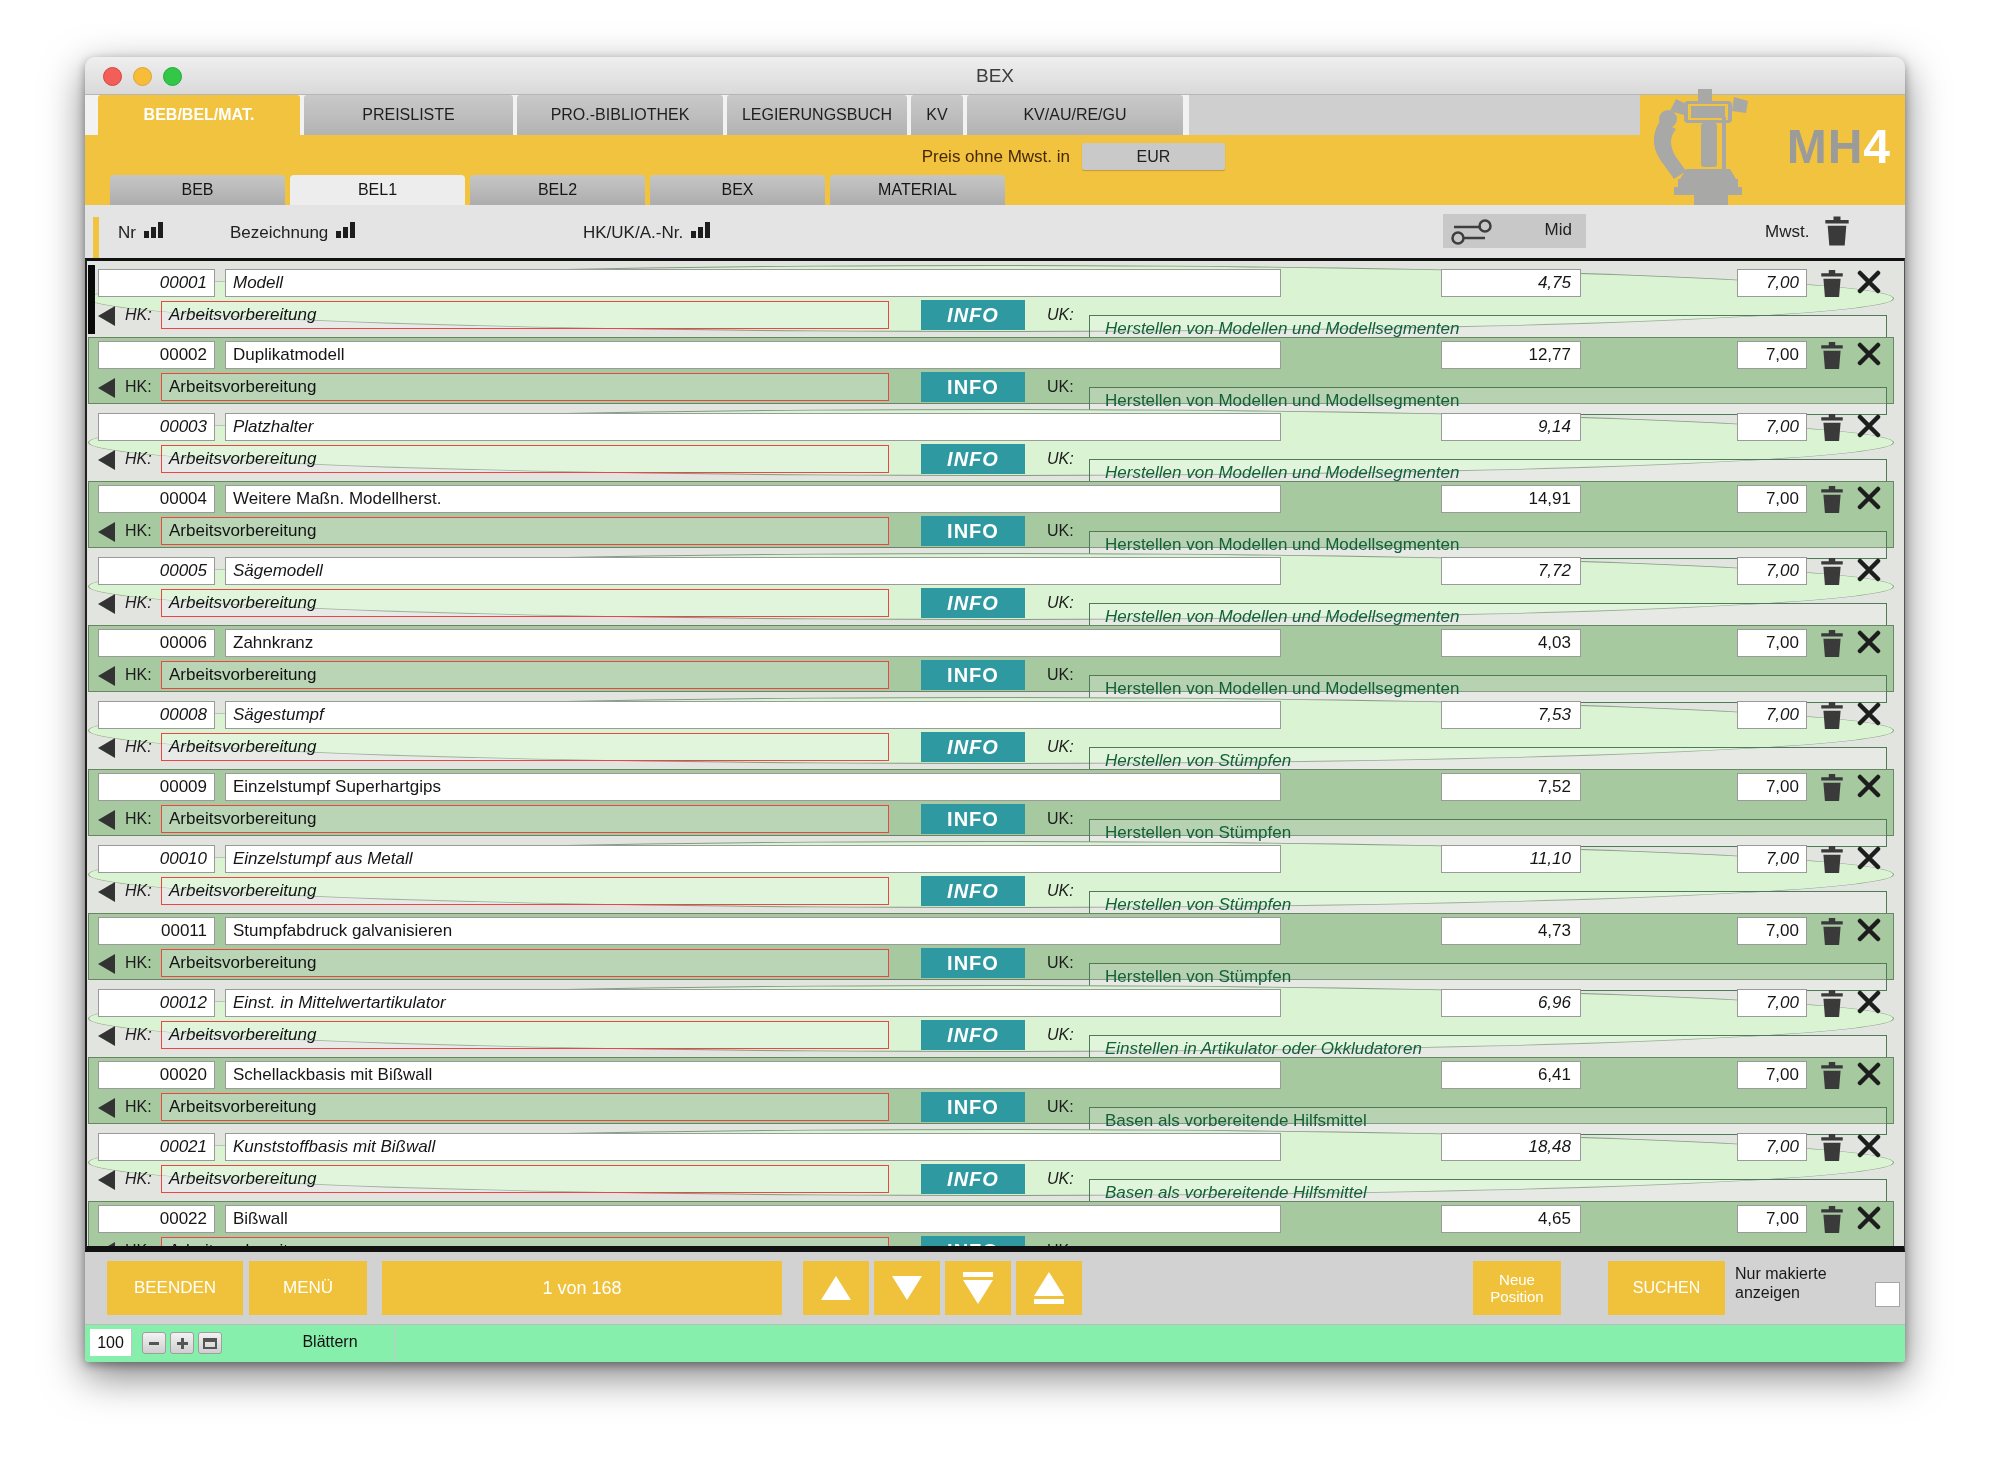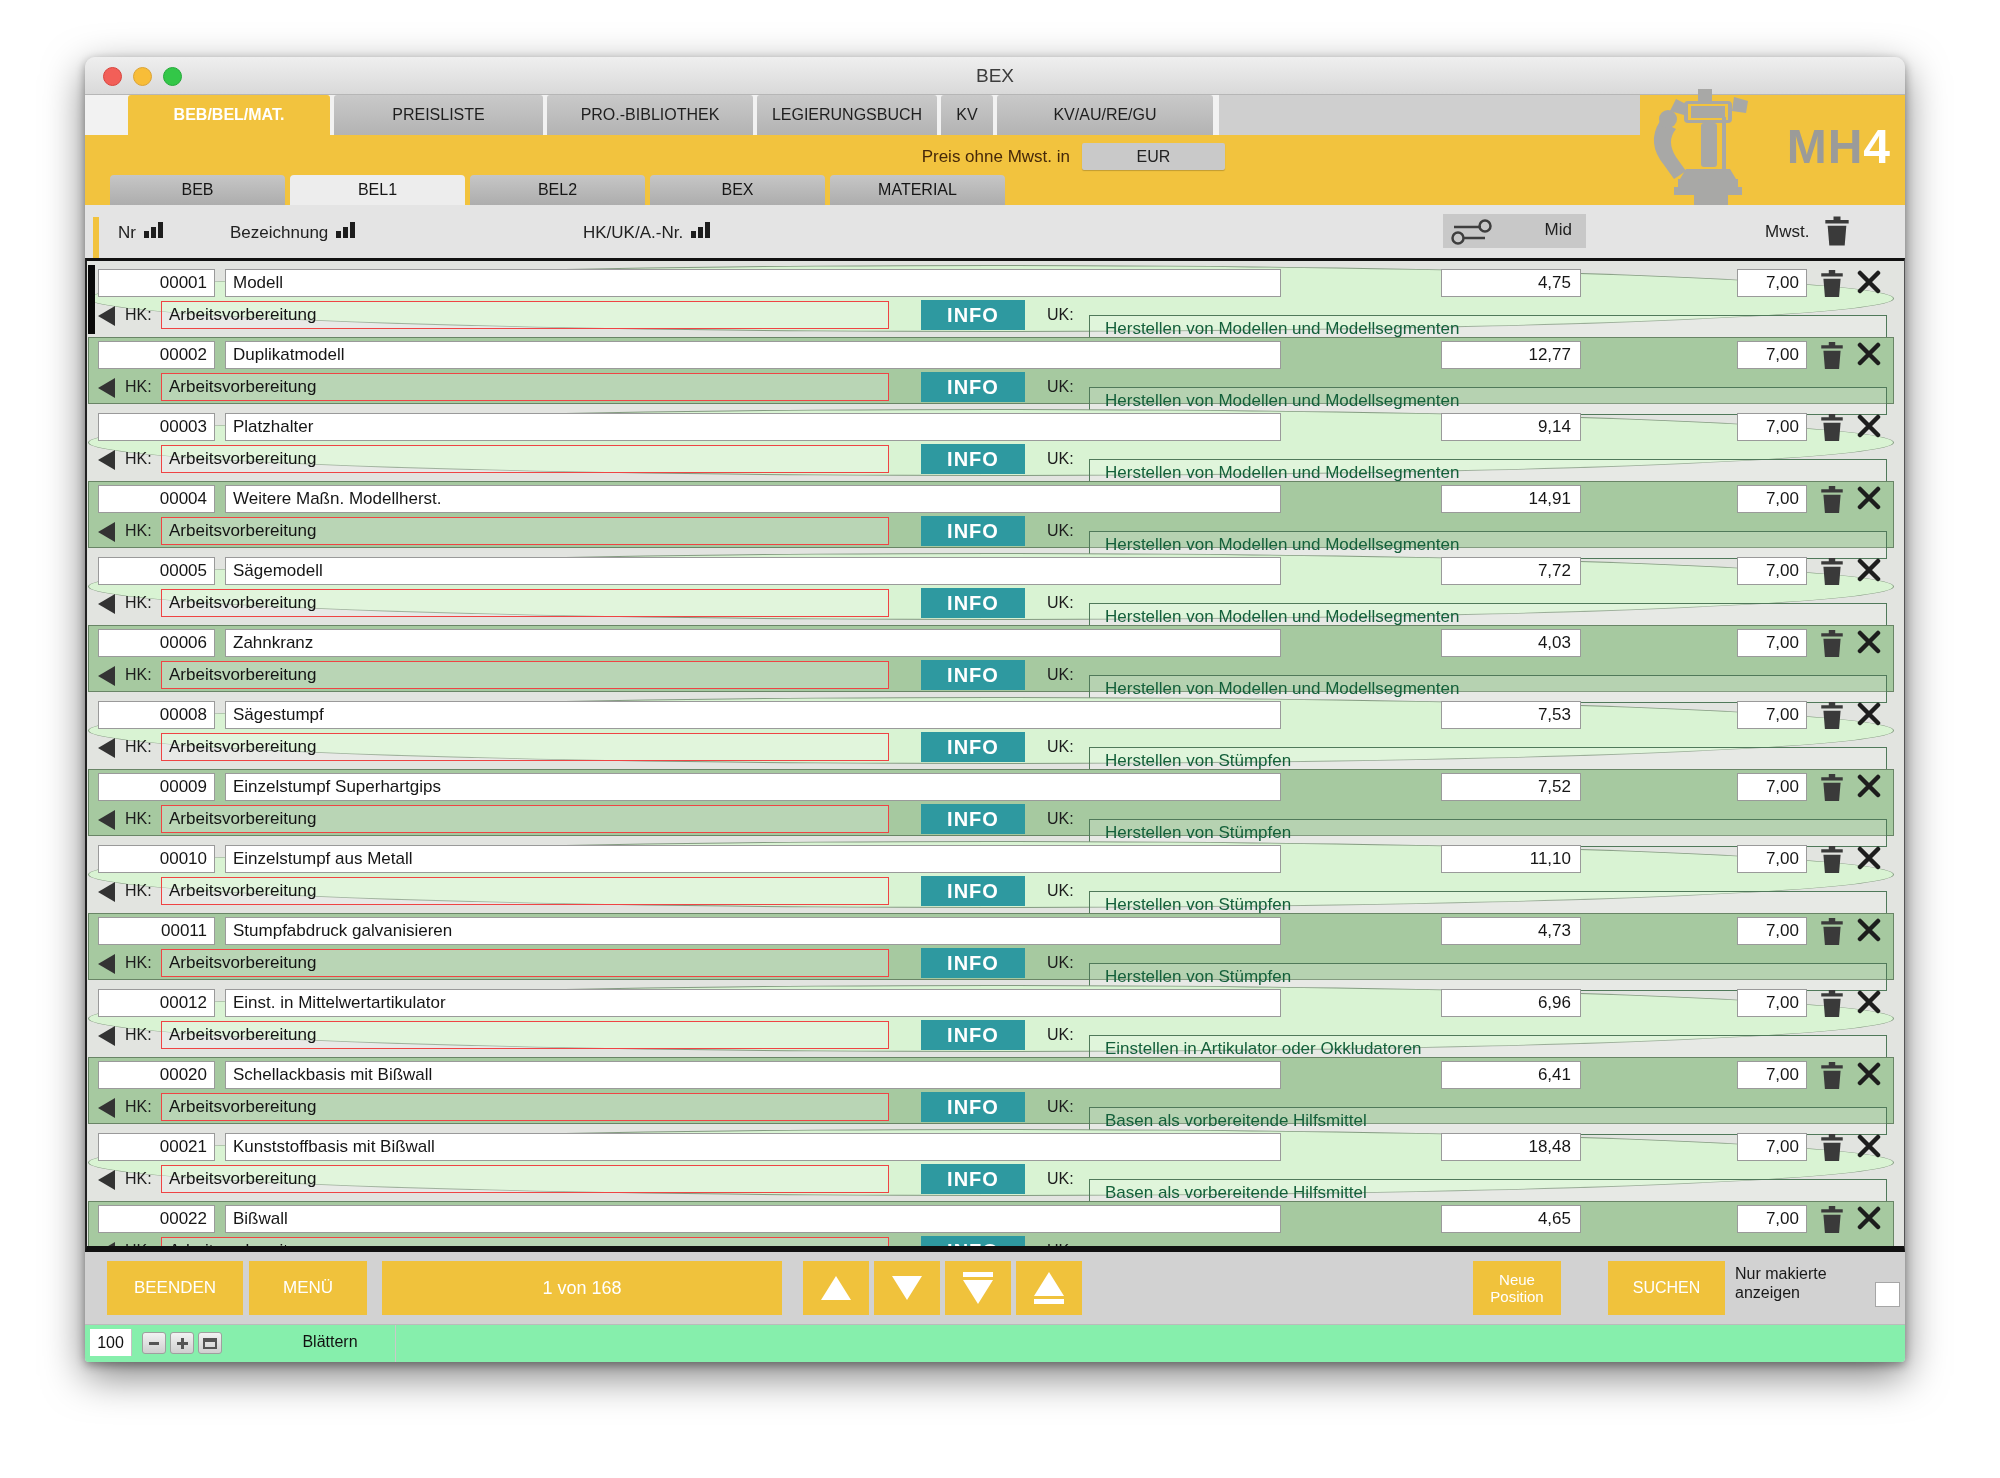--- a/index.html
+++ b/index.html
@@ -7,28 +7,28 @@
   .stage { position:relative; width:2000px; height:1478px; overflow:hidden; background:#fff; }
 
   
   .window { position:absolute; left:85px; top:57px; width:1820px; height:1305px;
             border-radius:10px 10px 4px 4px; box-shadow:0 14px 40px rgba(0,0,0,.5), 0 3px 10px rgba(0,0,0,.35);
             background:#e6e6e6; overflow:hidden; }
 
   
   .titlebar { position:relative; height:38px; background:linear-gradient(#efefef,#d9d9d9); border-bottom:1px solid #b6b6b6; }
   .traffic { position:absolute; left:18px; top:10px; display:flex; gap:11px; }
-  .light { width:19px; height:19px; border-radius:50%; }
+  .light { width:19px; height:19px; border-radius:50%;font-style:italic; }
   .light.red { background:#f25f58; border:1px solid #d8443d; }
   .light.yellow { background:#f8bd38; border:1px solid #dba335; }
   .light.green { background:#33c748; border:1px solid #24a93a; }
   .win-title { position:absolute; left:0; right:0; top:8px; text-align:center; font-size:19px; color:#3d3d3d; }
 
   
-  .maintabs { position:relative; height:40px; background:#f2f2f2; display:flex; gap:4px; padding-left:43px; }
+  .maintabs { position:relative; height:40px; background:#f2f2f2; display:flex; gap:4px; padding-left:13px; }
   .mtab { height:40px; display:flex; align-items:center; justify-content:center; font-size:16px; color:#1f1f1f;
           background:linear-gradient(#c9c9c9,#b3b3b3); border-radius:3px 3px 0 0; }
   .mtab.active { background:#f2c33e; color:#fff; font-weight:bold; }
   .mtab-filler { flex:0 0 460px; background:#cfcfcf; height:40px; margin-left:2px; }
 
   
   .banner { position:relative; height:70px; background:#f2c33e; }
   .price-label { position:absolute; left:0; width:985px; top:12px; text-align:right; font-size:17px; color:#45280a; }
   .eur-btn { position:absolute; left:997px; top:8px; width:143px; height:27px; background:#c9c9c9;
              border-radius:2px; text-align:center; font-size:16px; color:#222; line-height:27px; box-shadow:0 1px 1px rgba(0,0,0,.2); }

